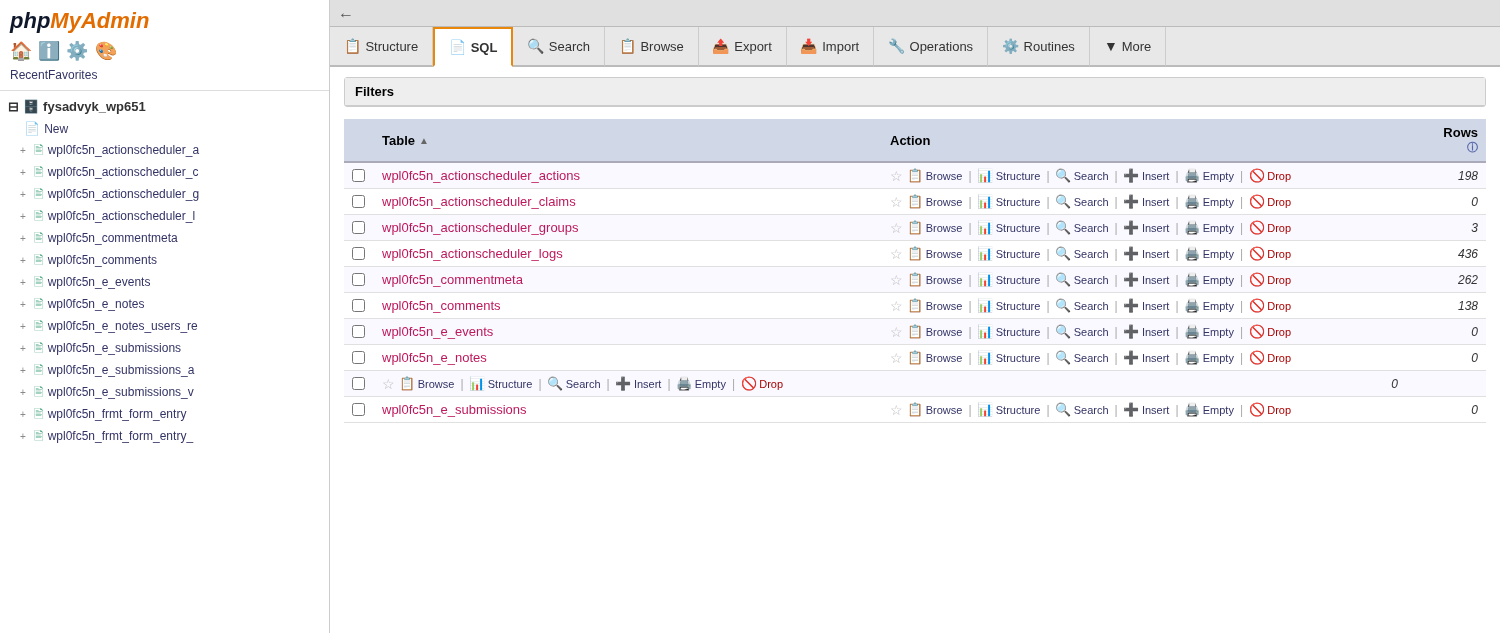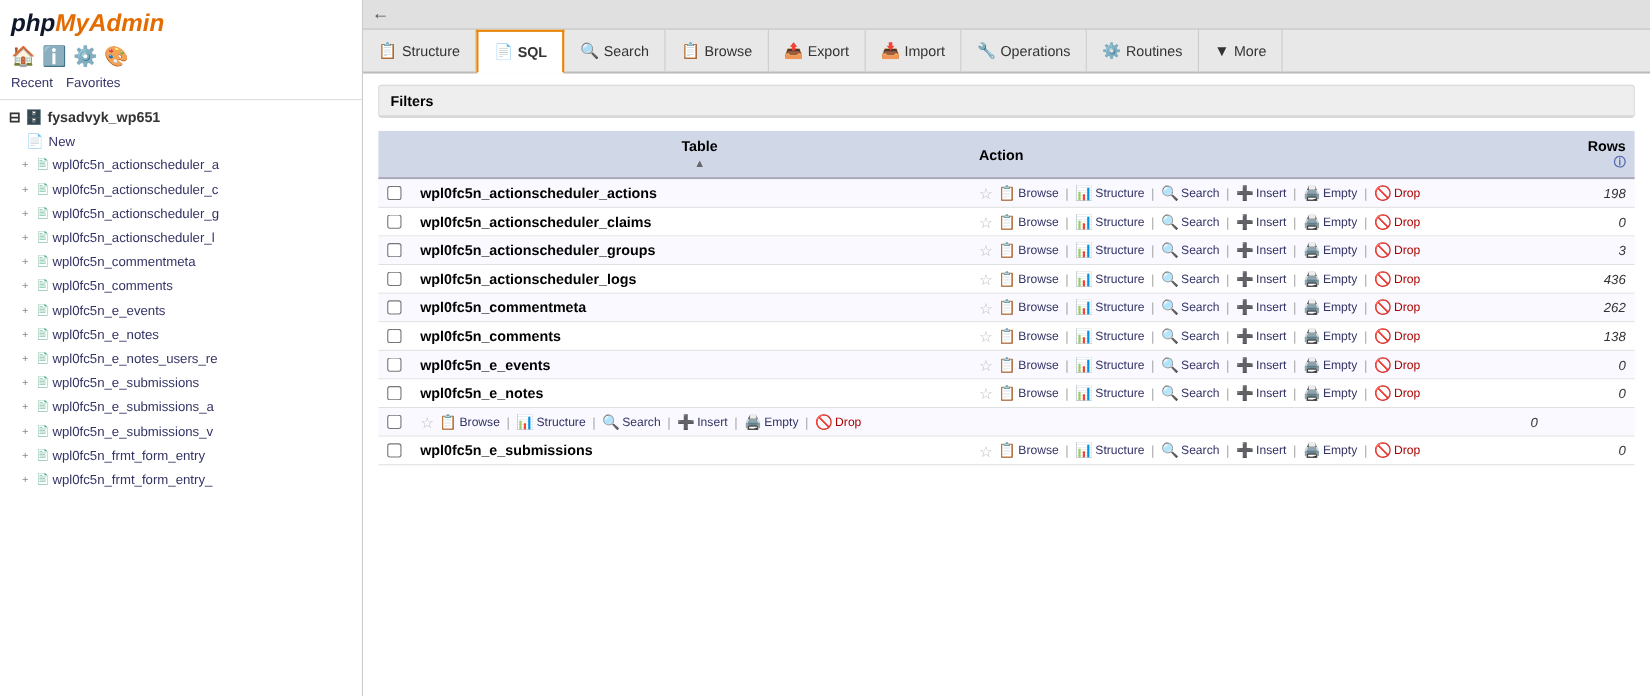--- a/index.html
+++ b/index.html
@@ -29,21 +29,20 @@
     .logo-myadmin { color: #e36c00; }
     .sidebar-icons {
       display: flex;
       gap: 6px;
       margin-bottom: 6px;
       font-size: 18px;
     }
     .sidebar-icon { cursor: pointer; }
     .sidebar-nav-links {
       display: flex;
-      gap: 12px;
       font-size: 12px;
       color: #555;
       margin-bottom: 4px;
     }
     .sidebar-nav-links span { cursor: pointer; color: #336; }
 
     #sidebar-content {
       flex: 1;
       overflow-y: auto;
       padding: 4px 0;
@@ -200,38 +199,37 @@
       padding: 6px 8px;
       font-weight: bold;
       font-size: 13px;
       border-bottom: 2px solid #aab;
       align-items: center;
     }
     .tables-header .col-table {
       display: flex;
       align-items: center;
       gap: 4px;
-      flex-direction: column;
     }
     .sort-arrow { font-size: 10px; color: #666; }
 
     .table-row {
       display: grid;
       grid-template-columns: 30px 1fr 1fr 80px;
       padding: 4px 8px;
       border-bottom: 1px solid #e0e0e0;
       align-items: center;
       font-size: 12px;
     }
     .table-row:nth-child(odd) { background: #f9f9ff; }
     .table-row:nth-child(even) { background: #fff; }
 
     .table-name-link {
-      color: #000000;
-      font-weight: bold;
+      color: #be185d;
+      font-weight: normal;
       cursor: pointer;
       font-size: 13px;
       margin-top: 39px;
     }
 
     .action-buttons {
       display: flex;
       align-items: center;
       gap: 2px;
       flex-wrap: nowrap;

